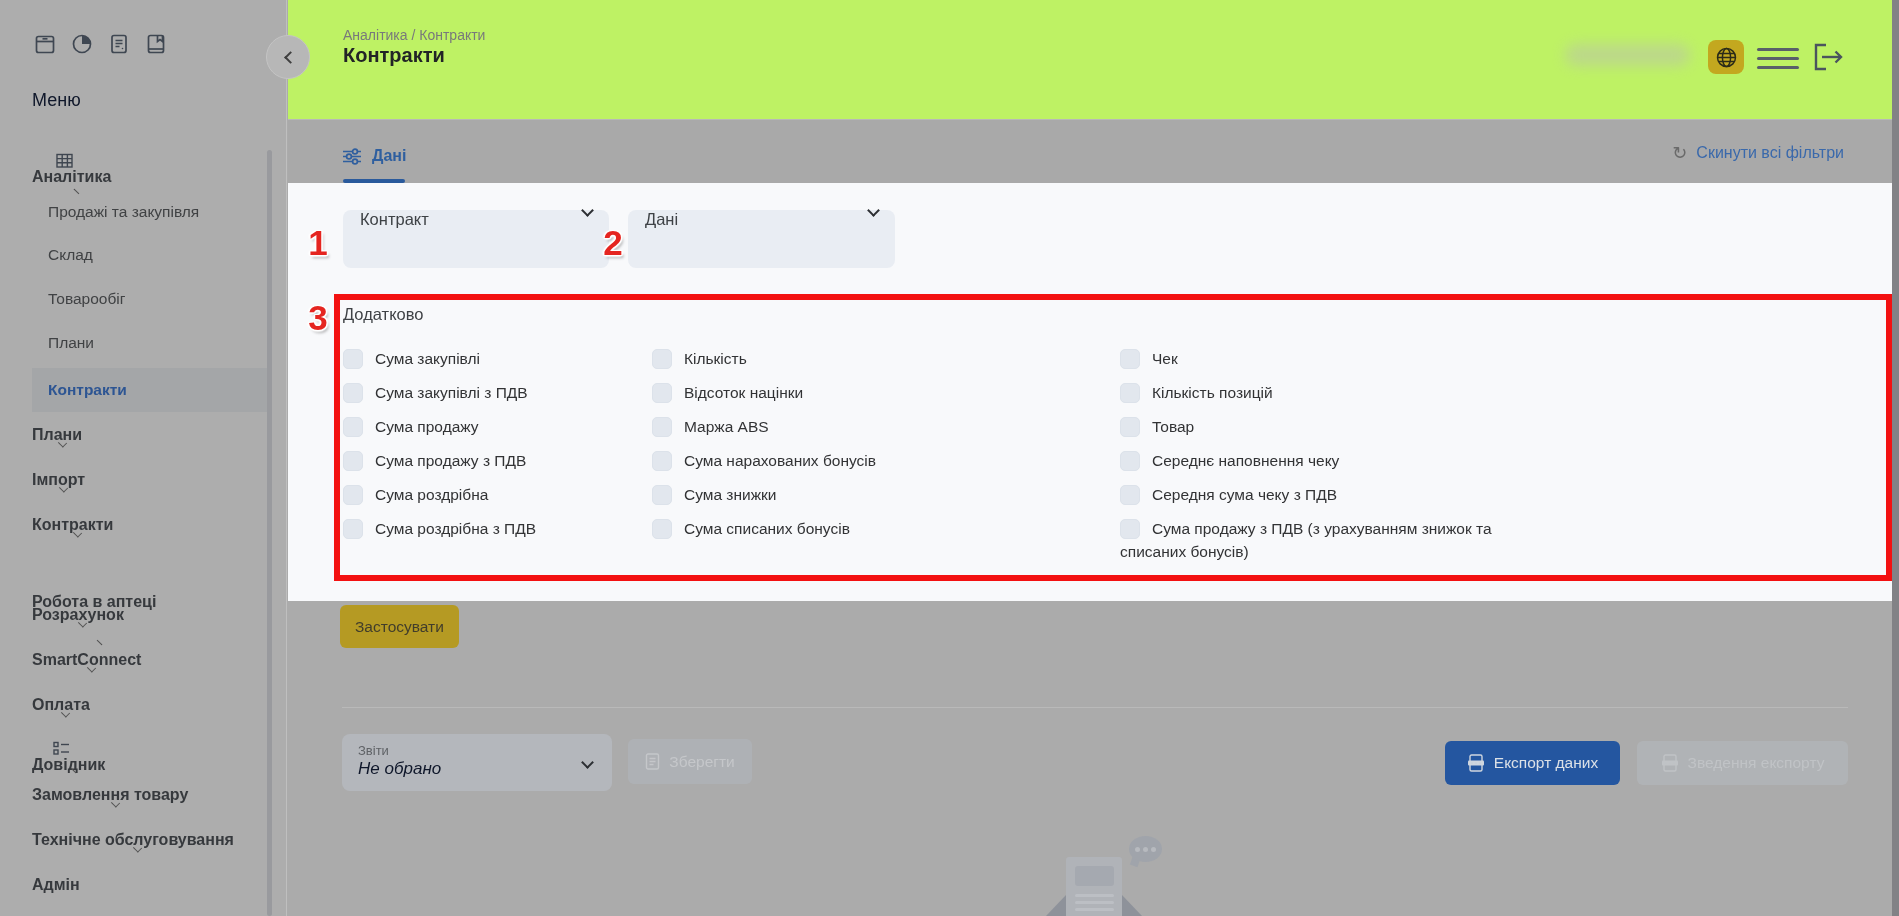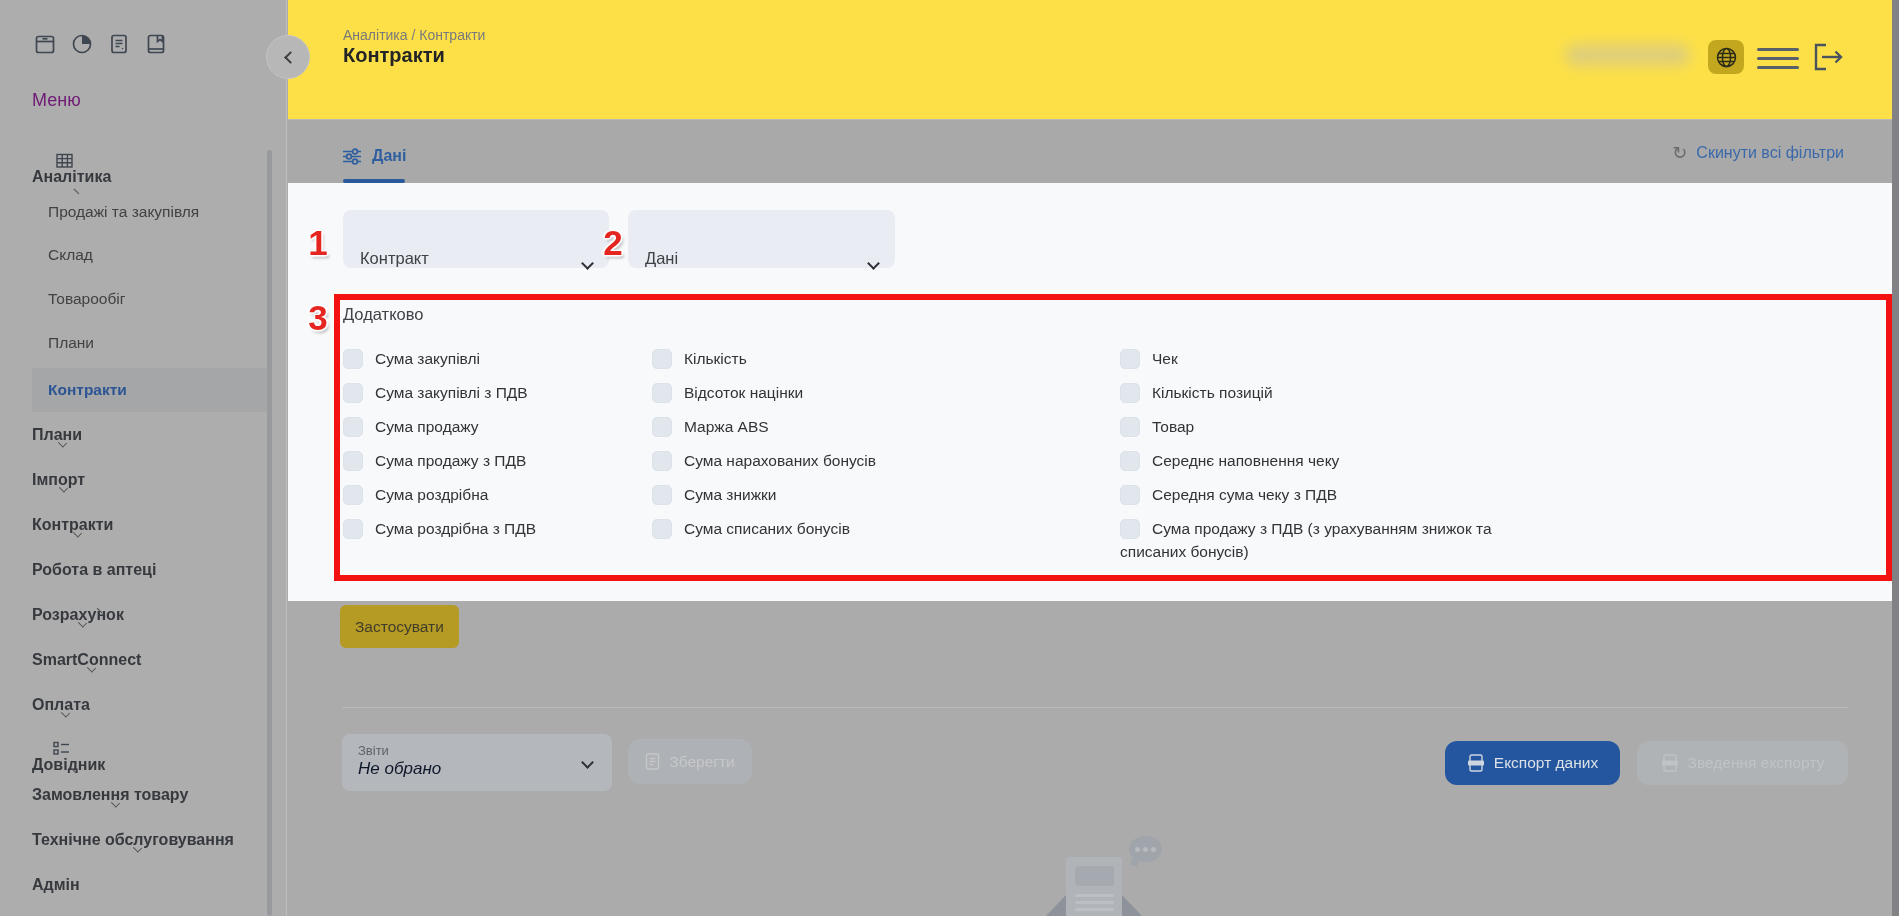--- a/index.html
+++ b/index.html
@@ -4,74 +4,74 @@
 <style>
   html,body{margin:0;padding:0;background:#8e8e8e;}
   *{box-sizing:border-box;font-family:"Liberation Sans","DejaVu Sans",sans-serif;}
   #app{position:relative;width:1899px;height:916px;overflow:hidden;background:#ababab;}
 
   
   .sidebar{position:absolute;left:0;top:0;width:287px;height:916px;background:#adadad;border-right:1px solid #bfbfbf;}
   .side-scrollbar{position:absolute;left:267px;top:150px;width:5px;height:766px;background:#999a9e;border-radius:3px;}
   .top-icons{position:absolute;left:33px;top:32px;display:flex;gap:13px;}
   .top-icons .ticon{width:24px;height:24px;}
-  .menu-title{position:absolute;left:32px;top:90px;font-size:18px;font-weight:500;color:#701a75;}
+  .menu-title{position:absolute;left:32px;top:90px;font-size:18px;font-weight:500;color:#0f172a;}
   .nav-row{position:absolute;left:0;height:20px;display:flex;align-items:center;white-space:nowrap;flex-direction:column;}
   .nav-section{left:32px;font-size:16px;font-weight:700;color:#36393d;}
   .nav-sub{left:48px;font-size:15.5px;color:#404244;}
   .nav-active{position:absolute;left:32px;top:368px;width:236px;height:44px;background:#a4a6a8;display:flex;align-items:center;}
   .nav-active span{margin-left:16px;font-size:15.5px;font-weight:700;color:#2d5593;}
   .caret{display:inline-block;width:7px;height:7px;border-right:1.8px solid #525252;border-bottom:1.8px solid #525252;transform:rotate(45deg);margin-left:10px;margin-top:-4px;}
   .caret.up{transform:rotate(-135deg);margin-top:5px;}
   .navicon{width:17px;height:15px;margin-right:15px;flex:none;}
 
   
   .collapse-btn{position:absolute;left:266px;top:35px;width:44px;height:44px;border-radius:50%;background:#b7b7b7;border:1px solid #c4c4c4;display:flex;align-items:center;justify-content:center;}
   .collapse-btn i{display:block;width:9px;height:9px;border-left:2.6px solid #3f3f3f;border-bottom:2.6px solid #3f3f3f;transform:rotate(45deg);margin-left:4px;}
 
   
-  .content-header{position:absolute;left:288px;top:0;width:1604px;height:119px;background:#fde047;}
+  .content-header{position:absolute;left:288px;top:0;width:1604px;height:119px;background:#bef264;}
   .breadcrumb{position:absolute;left:55px;top:27px;font-size:14px;color:#78797b;}
   .page-title{position:absolute;left:55px;top:44px;font-size:20px;font-weight:700;color:#222426;}
   .hdr-smudge{position:absolute;left:1565px;top:44px;width:125px;height:22px;background:#b9b9b9;opacity:.45;filter:blur(7px);border-radius:10px;}
   .globe-btn{position:absolute;left:1708px;top:40px;width:36px;height:34px;border-radius:8px;background:#c3a81f;display:flex;align-items:center;justify-content:center;}
   .burger{position:absolute;left:1757px;top:48px;width:42px;height:23px;}
   .burger i{position:absolute;left:0;width:42px;height:3px;background:#596069;border-radius:2px;}
   .logout-btn{position:absolute;left:1812px;top:42px;width:34px;height:30px;}
 
   
   .tabbar{position:absolute;left:288px;top:119px;width:1604px;height:64px;background:#a9a9a9;border-top:1px solid #b8b8b8;}
   .tab{position:absolute;left:55px;top:27px;display:flex;align-items:center;gap:11px;font-size:16px;font-weight:700;color:#2f5f9f;}
   .tab-underline{position:absolute;left:55px;top:59px;width:62px;height:4px;background:#2a5a9c;border-radius:2px;}
   .reset-filters{position:absolute;right:48px;top:24px;display:flex;align-items:center;gap:9px;font-size:16px;color:#3a69ab;}
   .reset-ico{font-family:"DejaVu Sans",sans-serif;font-size:18px;color:#6a6a6a;line-height:1;}
 
   
   .panel{position:absolute;left:288px;top:183px;width:1604px;height:418px;background:#f8f9fb;}
-  .dropdown{position:absolute;top:27px;height:58px;background:#e9edf3;border-radius:8px;display:flex;align-items:flex-end;padding:0 17px;font-size:16.5px;color:#3e4246;}
+  .dropdown{position:absolute;top:27px;height:58px;background:#e9edf3;border-radius:8px;display:flex;align-items:flex-start;padding:0 17px;font-size:16.5px;color:#3e4246;}
   .dd-contract{left:55px;width:266px;}
   .dd-data{left:340px;width:267px;}
   .dd-chev{margin-left:auto;width:9px;height:9px;border-right:2.4px solid #2c2f33;border-bottom:2.4px solid #2c2f33;transform:rotate(45deg);margin-top:-4px;}
   .annot{position:absolute;width:30px;text-align:center;font-size:35px;font-weight:700;color:#e52520;line-height:1;
     text-shadow:-1px -1px 0 #fff,1px -1px 0 #fff,-1px 1px 0 #fff,1px 1px 0 #fff,-2px 0 2px #fff,2px 0 2px #fff,0 2px 2px #fff,2px 3px 3px rgba(0,0,0,.3);}
   .redbox{position:absolute;left:46px;top:111px;width:1558px;height:287px;border:6px solid #f31111;padding:4px 0 0 3px;}
   .add-title{font-size:16.5px;color:#3f4246;line-height:20px;}
   .cb-grid{display:grid;grid-template-columns:309px 468px auto;grid-template-rows:repeat(5,34px) auto;margin-top:18px;}
   .cell{padding-top:5px;line-height:23px;font-size:15.5px;color:#323335;}
   .cell-wide{max-width:425px;}
   .cb{display:inline-block;width:20px;height:20px;border-radius:5px;background:#e2e7ee;border:1px solid #dce2ea;vertical-align:-5px;margin-right:12px;}
 
   
   .apply-btn{position:absolute;left:340px;top:605px;height:43px;padding:0 15px;background:#b59a23;border:none;border-radius:6px;font-size:15.5px;color:#413d2b;}
   .bottom-divider{position:absolute;left:342px;top:707px;width:1506px;height:1px;background:#b9b9b9;}
   .reports-select{position:absolute;left:342px;top:734px;width:270px;height:57px;background:#b4b7bc;border-radius:8px;padding:9px 16px 0 16px;}
   .reports-label{font-size:13px;color:#5f6266;line-height:15px;}
   .reports-value{font-size:17px;color:#0f172a;line-height:21px;font-style:italic;}
   .reports-chev{position:absolute;right:20px;top:24px;width:9px;height:9px;border-right:2.4px solid #2c2f33;border-bottom:2.4px solid #2c2f33;transform:rotate(45deg);}
-  .btn{position:absolute;border:none;border-radius:12px;display:flex;align-items:center;justify-content:center;gap:9px;font-size:15.5px;}
+  .btn{position:absolute;border:none;border-radius:6px;display:flex;align-items:center;justify-content:center;gap:9px;font-size:15.5px;}
   .save-btn{left:628px;top:739px;width:124px;height:45px;background:#aeb1b5;color:#c5c7ca;}
   .export-btn{left:1445px;top:741px;width:175px;height:44px;background:#2456a0;color:#dce1e7;}
   .summary-btn{left:1637px;top:741px;width:211px;height:44px;background:#b0b3b6;color:#c0c3c6;}
 
   
   .print-page{position:absolute;left:1066px;top:857px;width:56px;height:70px;background:#b0b3b8;border-radius:3px;}
   .print-img{position:absolute;left:9px;top:9px;width:39px;height:20px;background:#a5a9b0;border-radius:3px;}
   .print-line{position:absolute;left:9px;width:39px;height:3px;background:#bcbfc4;border-radius:2px;}
   .tray-l{position:absolute;left:1046px;top:895px;width:0;height:0;border-bottom:21px solid #8e929a;border-left:20px solid transparent;}
   .tray-r{position:absolute;left:1122px;top:895px;width:0;height:0;border-bottom:21px solid #8e929a;border-right:20px solid transparent;}
@@ -139,21 +139,21 @@
         <i class="caret"></i>
       </div>
     <div class="nav-row nav-section" style="top:471px;">
         <span>Імпорт</span>
         <i class="caret"></i>
       </div>
     <div class="nav-row nav-section" style="top:516px;">
         <span>Контракти</span>
         <i class="caret"></i>
       </div>
-    <div class="nav-row nav-section" style="top:561px;gap:35px;">
+    <div class="nav-row nav-section" style="top:593px;gap:35px;">
         <span>Робота в аптеці</span>
         <i class="caret"></i>
       </div>
     <div class="nav-row nav-section" style="top:606px;">
         <span>Розрахунок</span>
         <i class="caret"></i>
       </div>
     <div class="nav-row nav-section" style="top:651px;">
         <span>SmartConnect</span>
         <i class="caret"></i>

